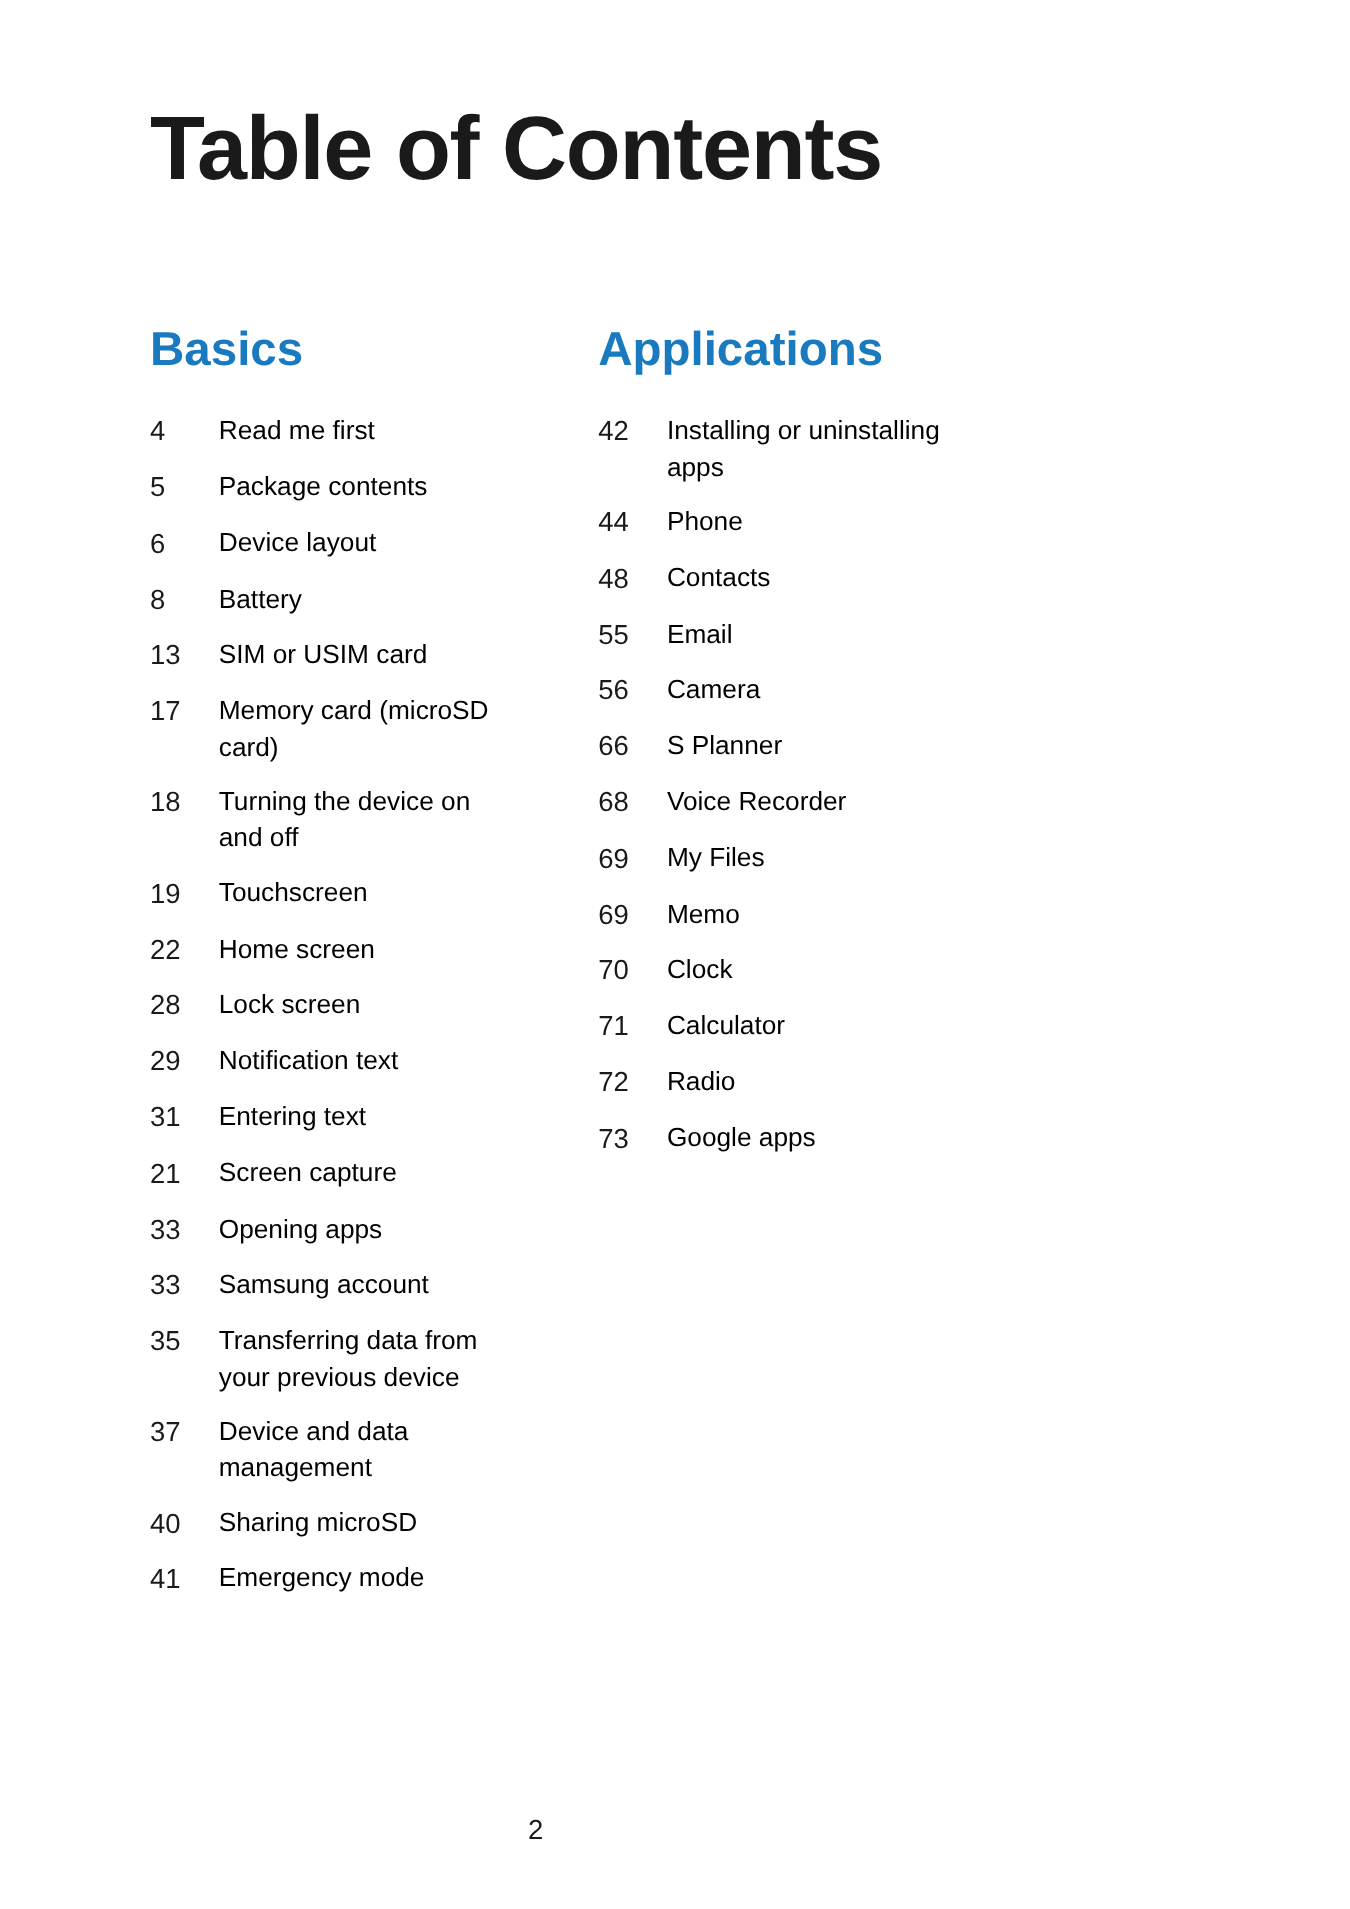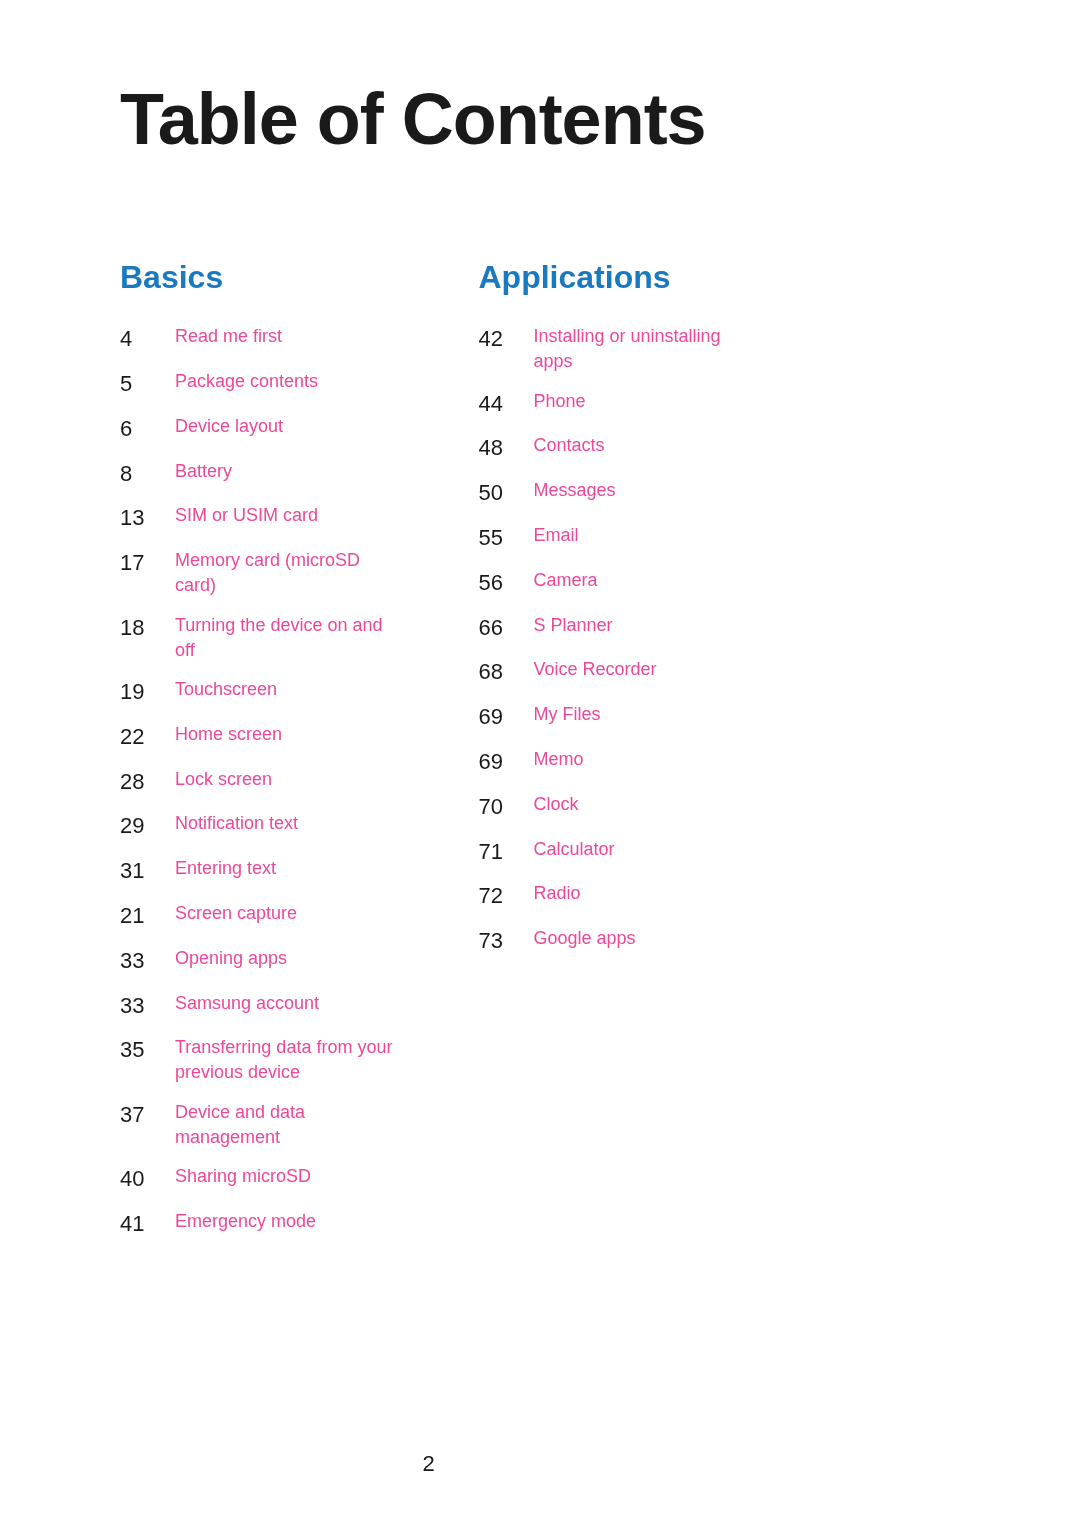--- a/index.html
+++ b/index.html
@@ -37,21 +37,21 @@
       display: flex;
       gap: 80px;
       align-items: flex-start;
     }
 
     .column {
       flex: 1;
     }
 
     .section-heading {
-      font-size: 32px;
+      font-size: 38px;
       font-weight: 700;
       color: #1a7abf;
       margin-bottom: 28px;
     }
 
     .toc-list {
       list-style: none;
     }
 
     .toc-item {
@@ -64,22 +64,22 @@
     }
 
     .toc-item .page-num {
       min-width: 55px;
       color: #1a1a1a;
       font-size: 22px;
       flex-shrink: 0;
     }
 
     .toc-item .item-label {
-      color: #ec4899;
-      font-size: 18px;
+      color: #000000;
+      font-size: 21px;
     }
 
     .page-footer {
       position: absolute;
       bottom: 50px;
       left: 0;
       right: 0;
       text-align: center;
       font-size: 22px;
       color: #1a1a1a;
@@ -185,24 +185,20 @@
     </li>
           <li class="toc-item">
       <span class="page-num">44</span>
       <span class="item-label">Phone</span>
     </li>
           <li class="toc-item">
       <span class="page-num">48</span>
       <span class="item-label">Contacts</span>
     </li>
           <li class="toc-item">
-      <span class="page-num">50</span>
-      <span class="item-label">Messages</span>
-    </li>
-          <li class="toc-item">
       <span class="page-num">55</span>
       <span class="item-label">Email</span>
     </li>
           <li class="toc-item">
       <span class="page-num">56</span>
       <span class="item-label">Camera</span>
     </li>
           <li class="toc-item">
       <span class="page-num">66</span>
       <span class="item-label">S Planner</span>

